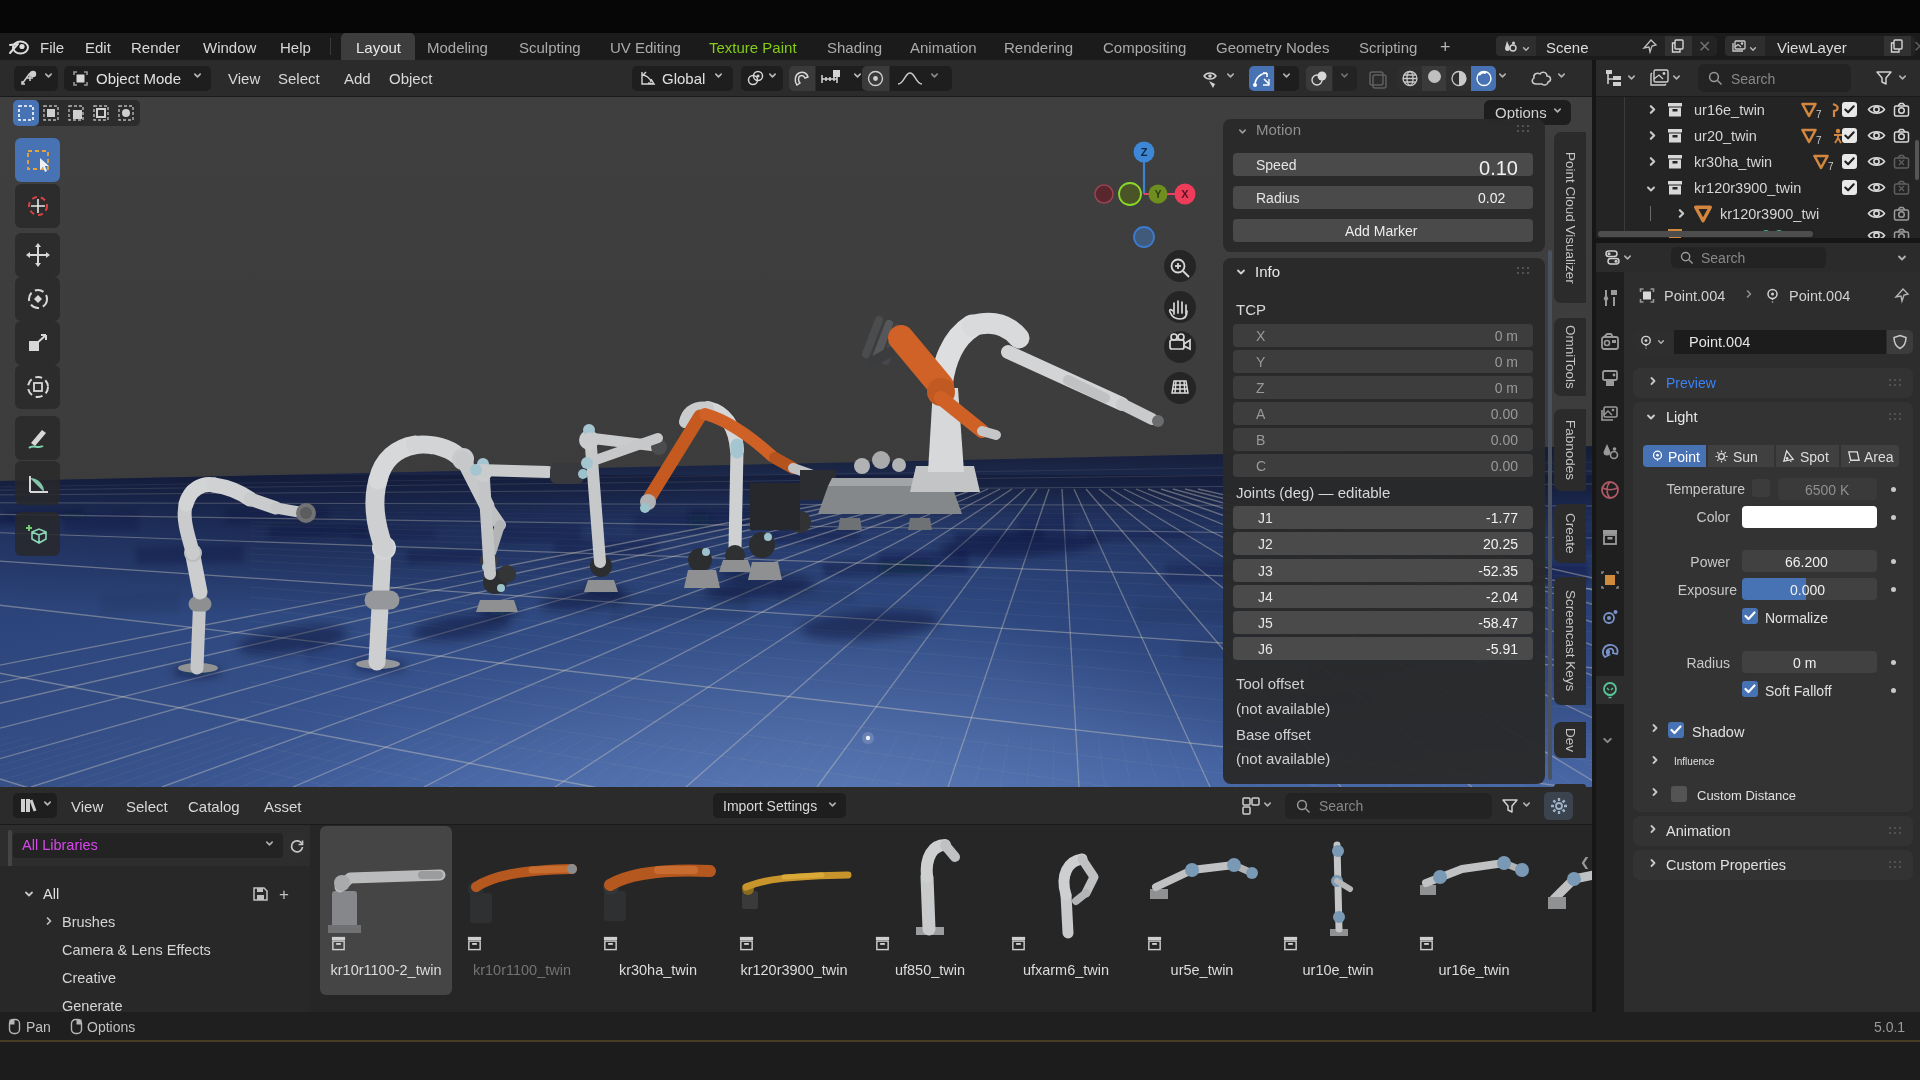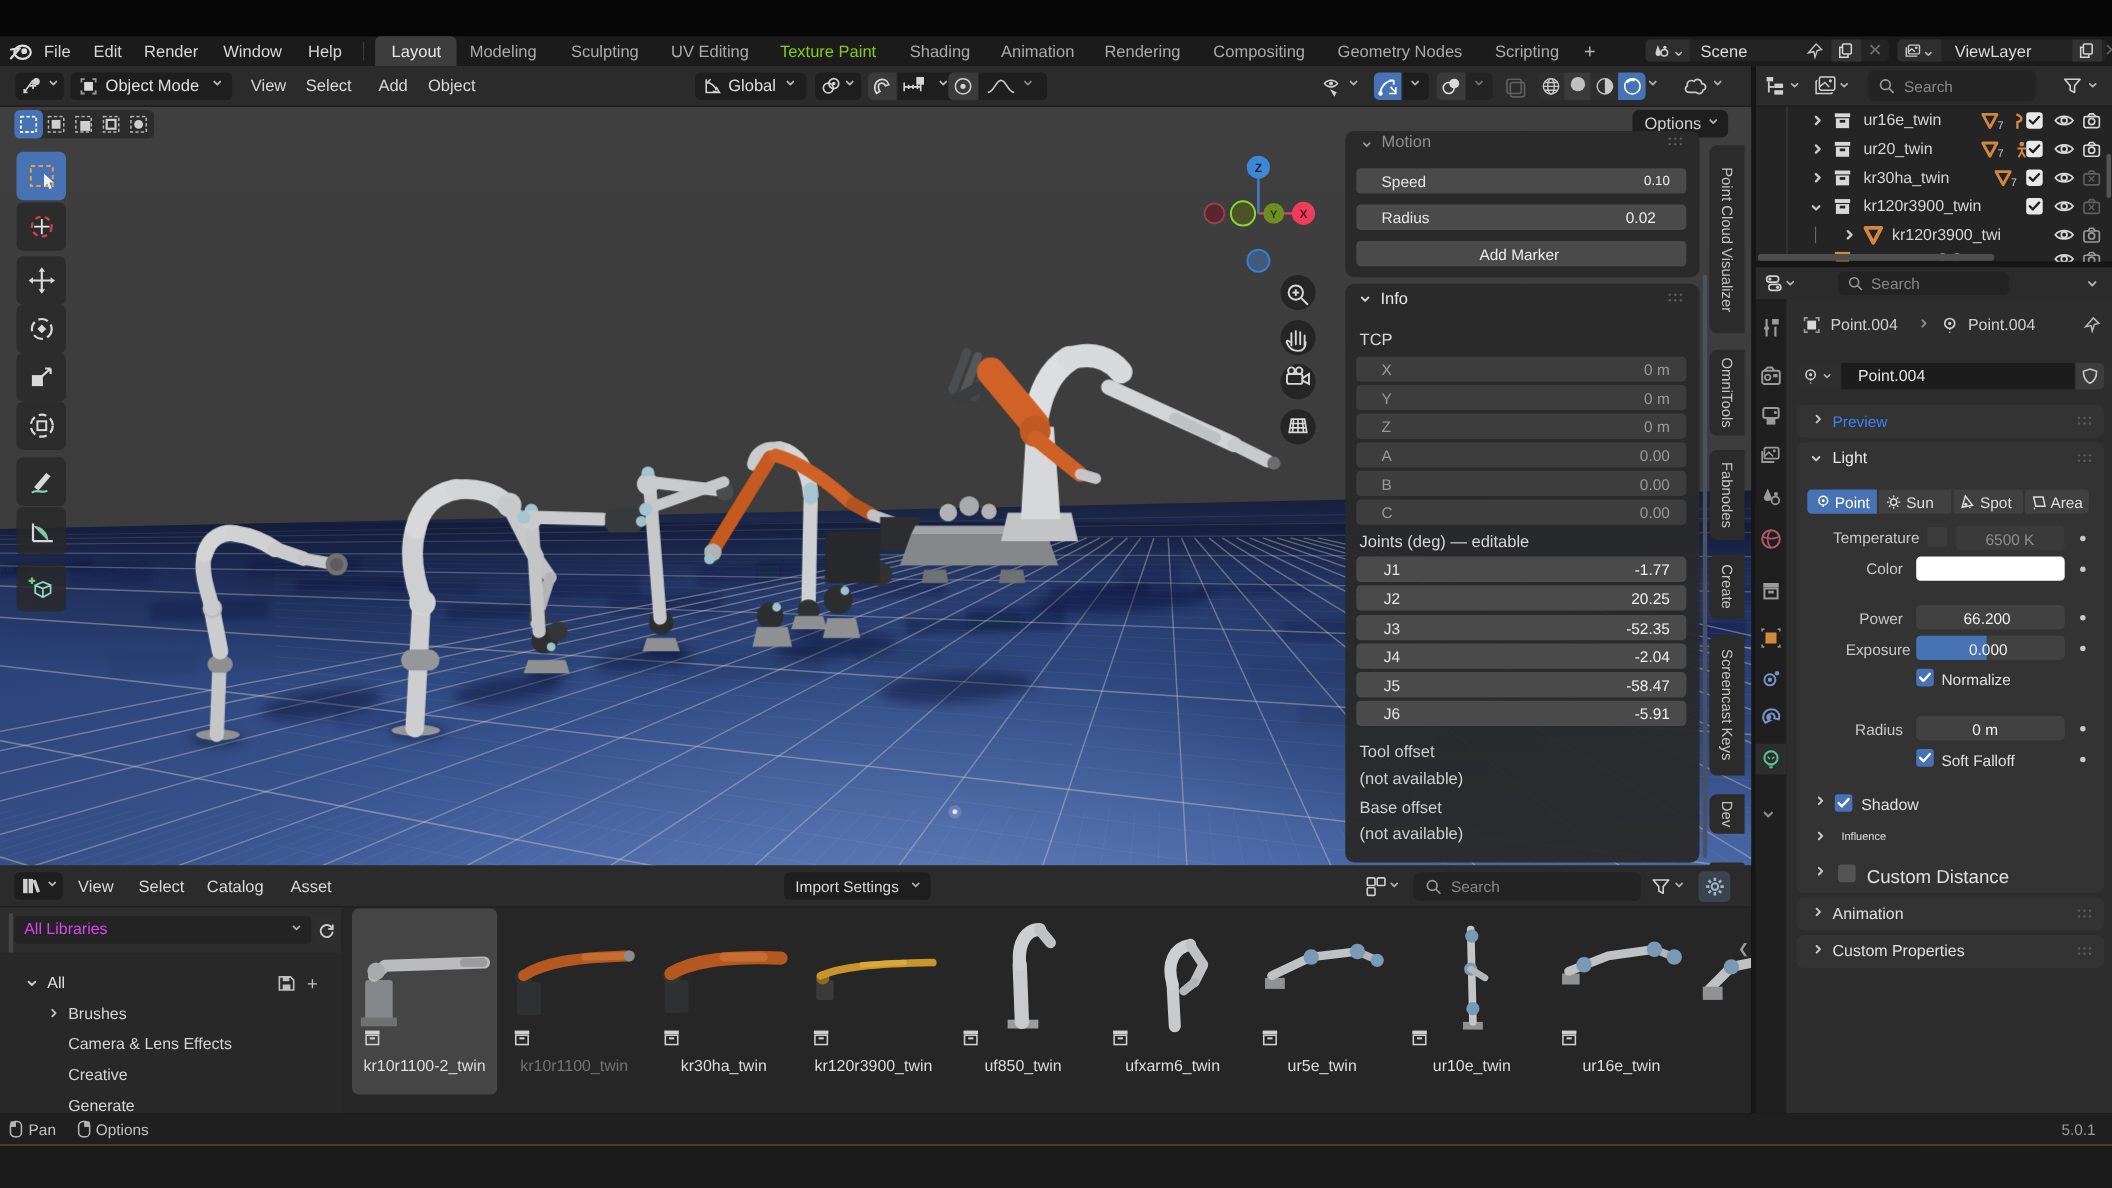--- a/index.html
+++ b/index.html
@@ -668,21 +668,21 @@
 <svg class="dots" style="left:1516px;top:124px" viewBox="0 0 14 10">
     <circle cx="2" cy="2" r="1.1" fill="#888"></circle>
     <circle cx="7" cy="2" r="1.1" fill="#888"></circle>
     <circle cx="12" cy="2" r="1.1" fill="#888"></circle>
     <circle cx="2" cy="7" r="1.1" fill="#888"></circle>
     <circle cx="7" cy="7" r="1.1" fill="#888"></circle>
     <circle cx="12" cy="7" r="1.1" fill="#888"></circle>
   </svg>
 <div class="fld" style="left:1233px;top:153px;width:300px"></div>
 <div class="txt" style="left:1256px;top:158px;color:#e5e5e5;font-size:14px">Speed</div>
-<div class="txt" style="left:1478px;top:158px;color:#f0f0f0;font-size:12px;text-align:right;width:40px">0.10</div>
+<div class="txt" style="left:1478px;top:158px;color:#f0f0f0;font-size:20px;text-align:right;width:40px">0.10</div>
 <div class="fld" style="left:1233px;top:186px;width:300px"></div>
 <div class="txt" style="left:1256px;top:191px;color:#e5e5e5;font-size:14px">Radius</div>
 <div class="txt" style="left:1478px;top:191px;color:#f0f0f0;font-size:14px;text-align:left;width:40px">0.02</div>
 <div class="fld" style="left:1233px;top:219px;width:300px;background:#4a4a4a"></div>
 <div class="txt" style="left:1345px;top:224px;color:#ececec;font-size:14px">Add Marker</div>
 <div class="abs" style="left:1223px;top:258px;width:322px;height:526px;background:rgba(42,42,42,0.96);border-radius:8px"></div>
 <svg style="position:absolute;left:1236px;top:267px" width="10" height="10" viewBox="0 0 10 10">
     <path d="M2 3.5 L5 6.5 L8 3.5" fill="none" stroke="#d0d0d0" stroke-width="1.8" stroke-linecap="round" stroke-linejoin="round"></path>
   </svg>
 <div class="txt" style="left:1255px;top:264px;color:#e8e8e8;font-size:15px">Info</div>
@@ -1140,21 +1140,21 @@
     </svg></div>
 <div class="txt" style="left:1692px;top:725px;color:#e0e0e0;font-size:14.5px">Shadow</div>
 <svg style="position:absolute;left:1650px;top:755px" width="10" height="10" viewBox="0 0 10 10">
     <path d="M3.5 2 L6.5 5 L3.5 8" fill="none" stroke="#c8c8c8" stroke-width="1.8" stroke-linecap="round" stroke-linejoin="round"></path>
   </svg>
 <div class="txt" style="left:1674px;top:757px;color:#e0e0e0;font-size:10px">Influence</div>
 <svg style="position:absolute;left:1650px;top:787px" width="10" height="10" viewBox="0 0 10 10">
     <path d="M3.5 2 L6.5 5 L3.5 8" fill="none" stroke="#c8c8c8" stroke-width="1.8" stroke-linecap="round" stroke-linejoin="round"></path>
   </svg>
 <div style="position:absolute;left:1671px;top:786px;width:16px;height:16px;background:#545454;border-radius:3px"></div>
-<div class="txt" style="left:1697px;top:789px;color:#e0e0e0;font-size:17px">Custom Distance</div>
+<div class="txt" style="left:1697px;top:789px;color:#e0e0e0;font-size:13px">Custom Distance</div>
 <div class="panel" style="left:1633px;top:816px;width:280px;height:30px"></div>
 <svg style="position:absolute;left:1648px;top:824px" width="10" height="10" viewBox="0 0 10 10">
     <path d="M3.5 2 L6.5 5 L3.5 8" fill="none" stroke="#c8c8c8" stroke-width="1.8" stroke-linecap="round" stroke-linejoin="round"></path>
   </svg>
 <div class="txt" style="left:1666px;top:824px;color:#e0e0e0;font-size:14.5px">Animation</div>
 <svg class="dots" style="left:1888px;top:826px" viewBox="0 0 14 10">
     <circle cx="2" cy="2" r="1.1" fill="#777"></circle>
     <circle cx="7" cy="2" r="1.1" fill="#777"></circle>
     <circle cx="12" cy="2" r="1.1" fill="#777"></circle>
     <circle cx="2" cy="7" r="1.1" fill="#777"></circle>

